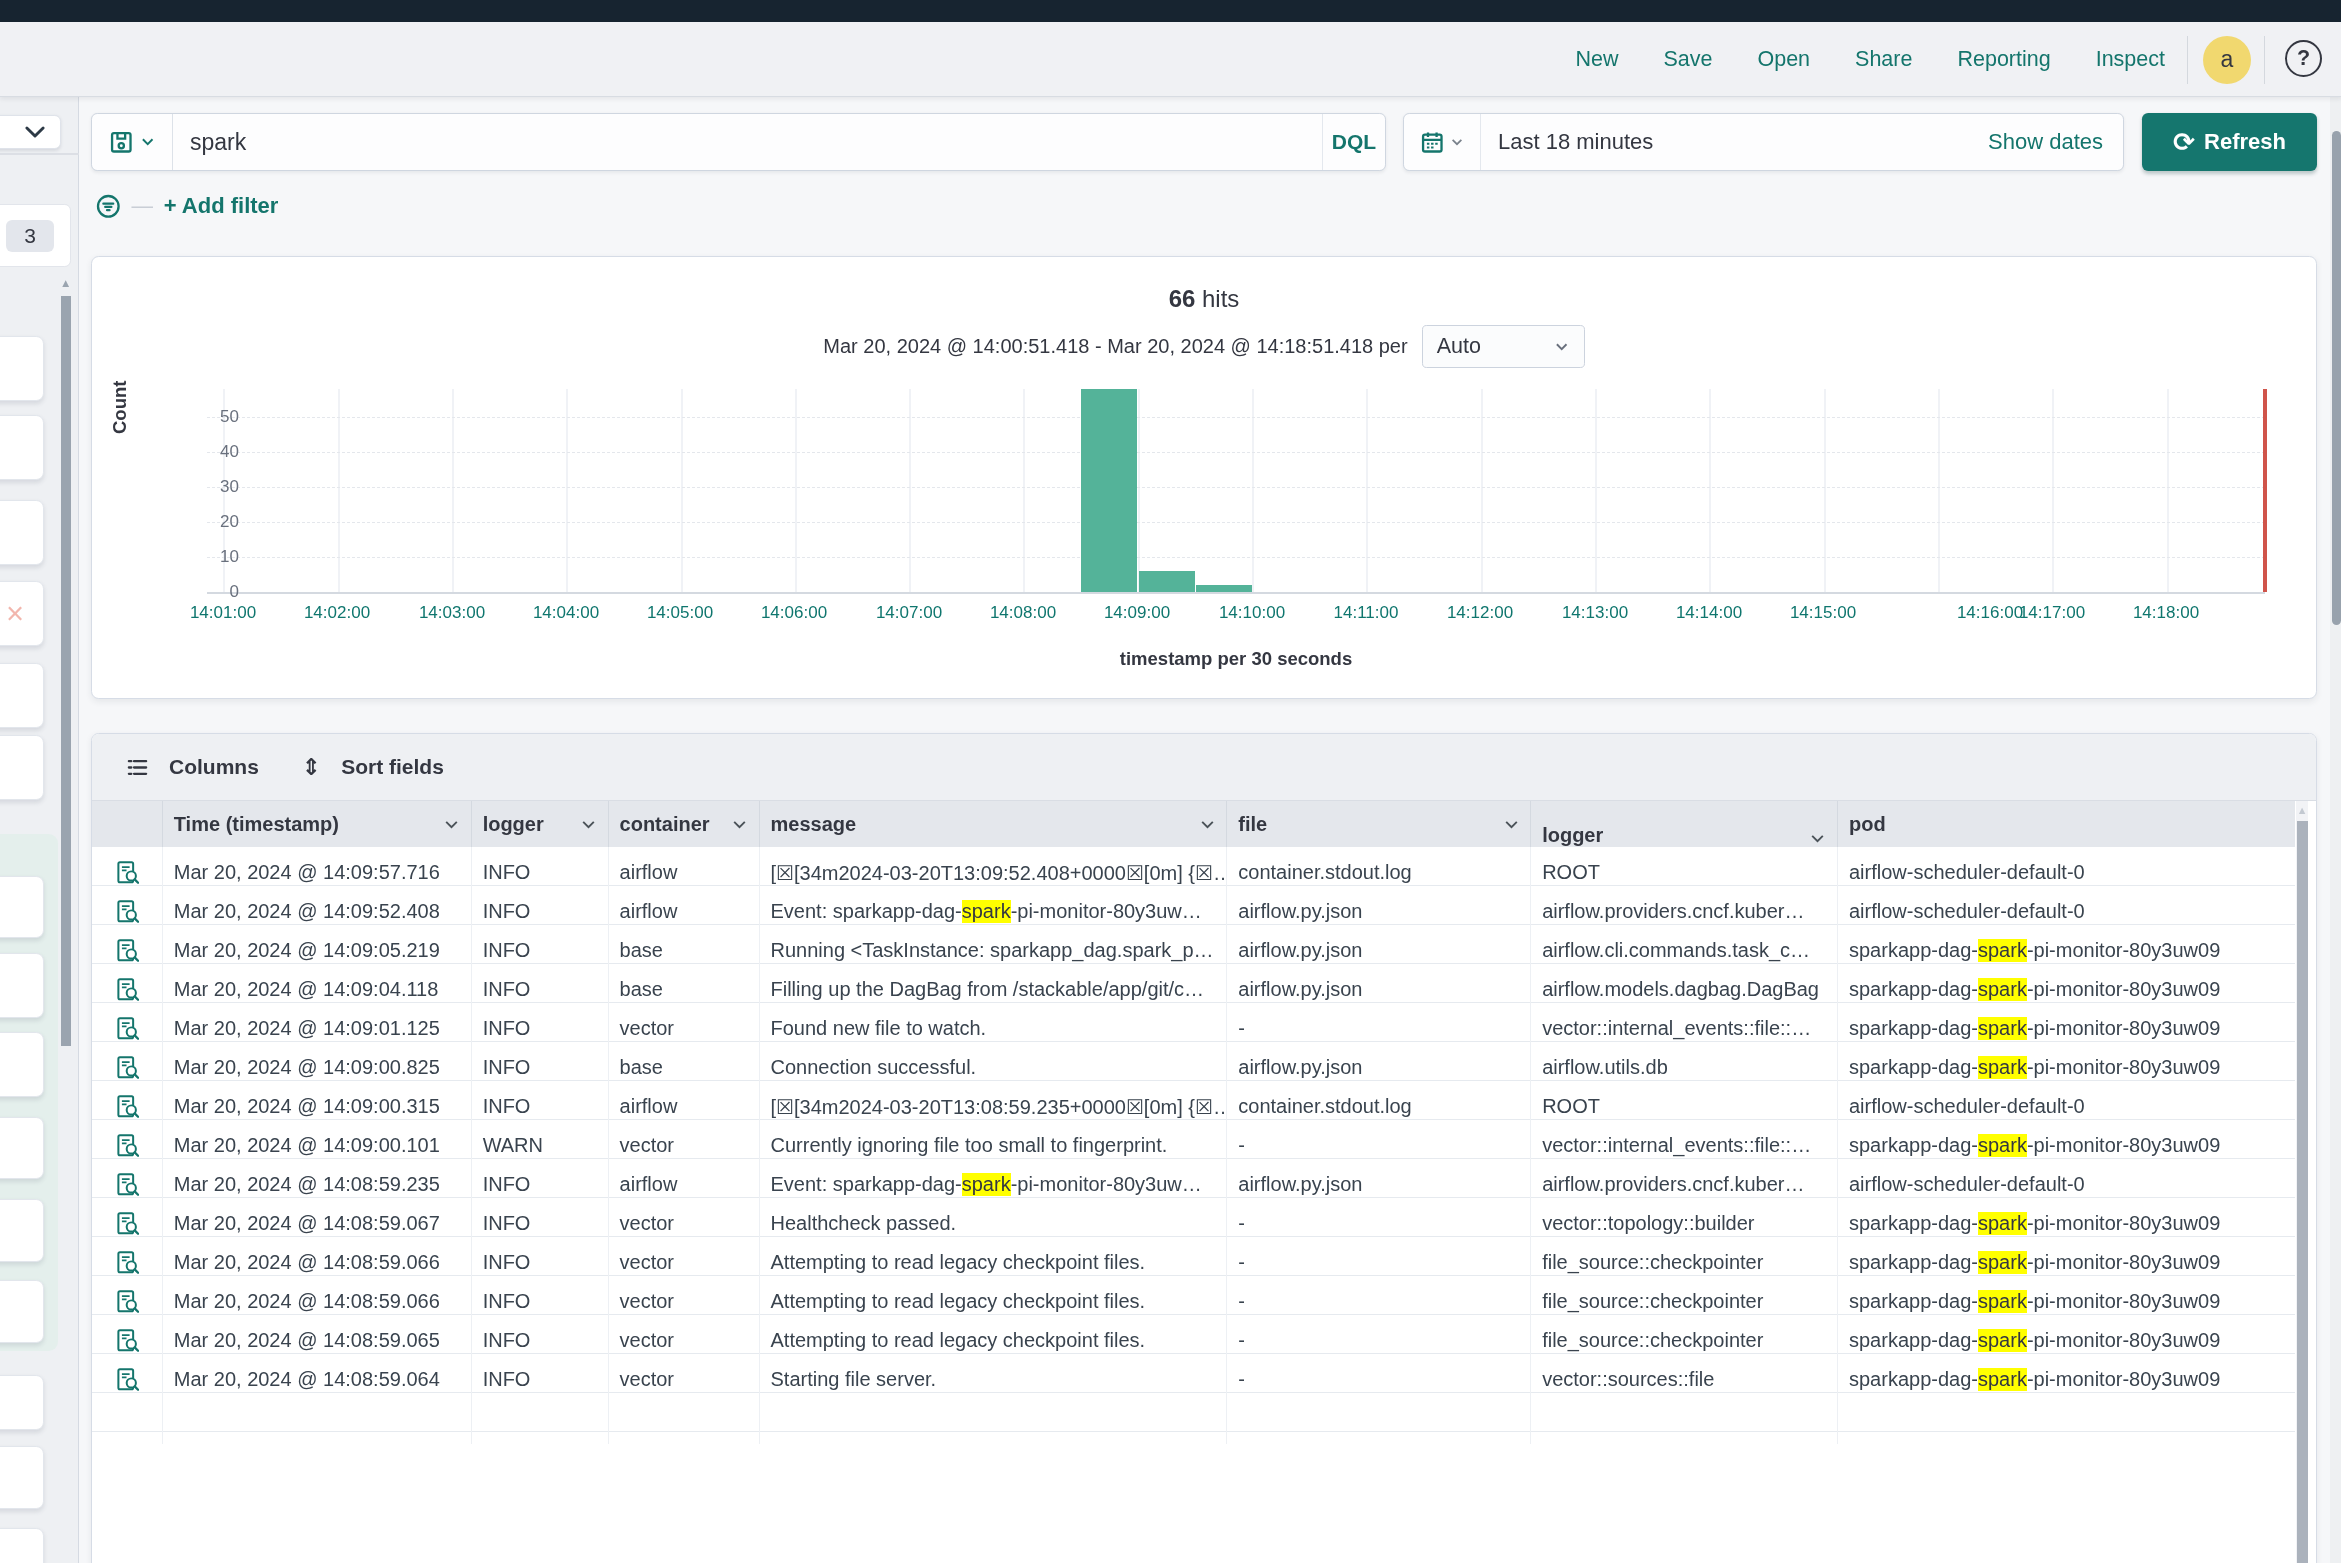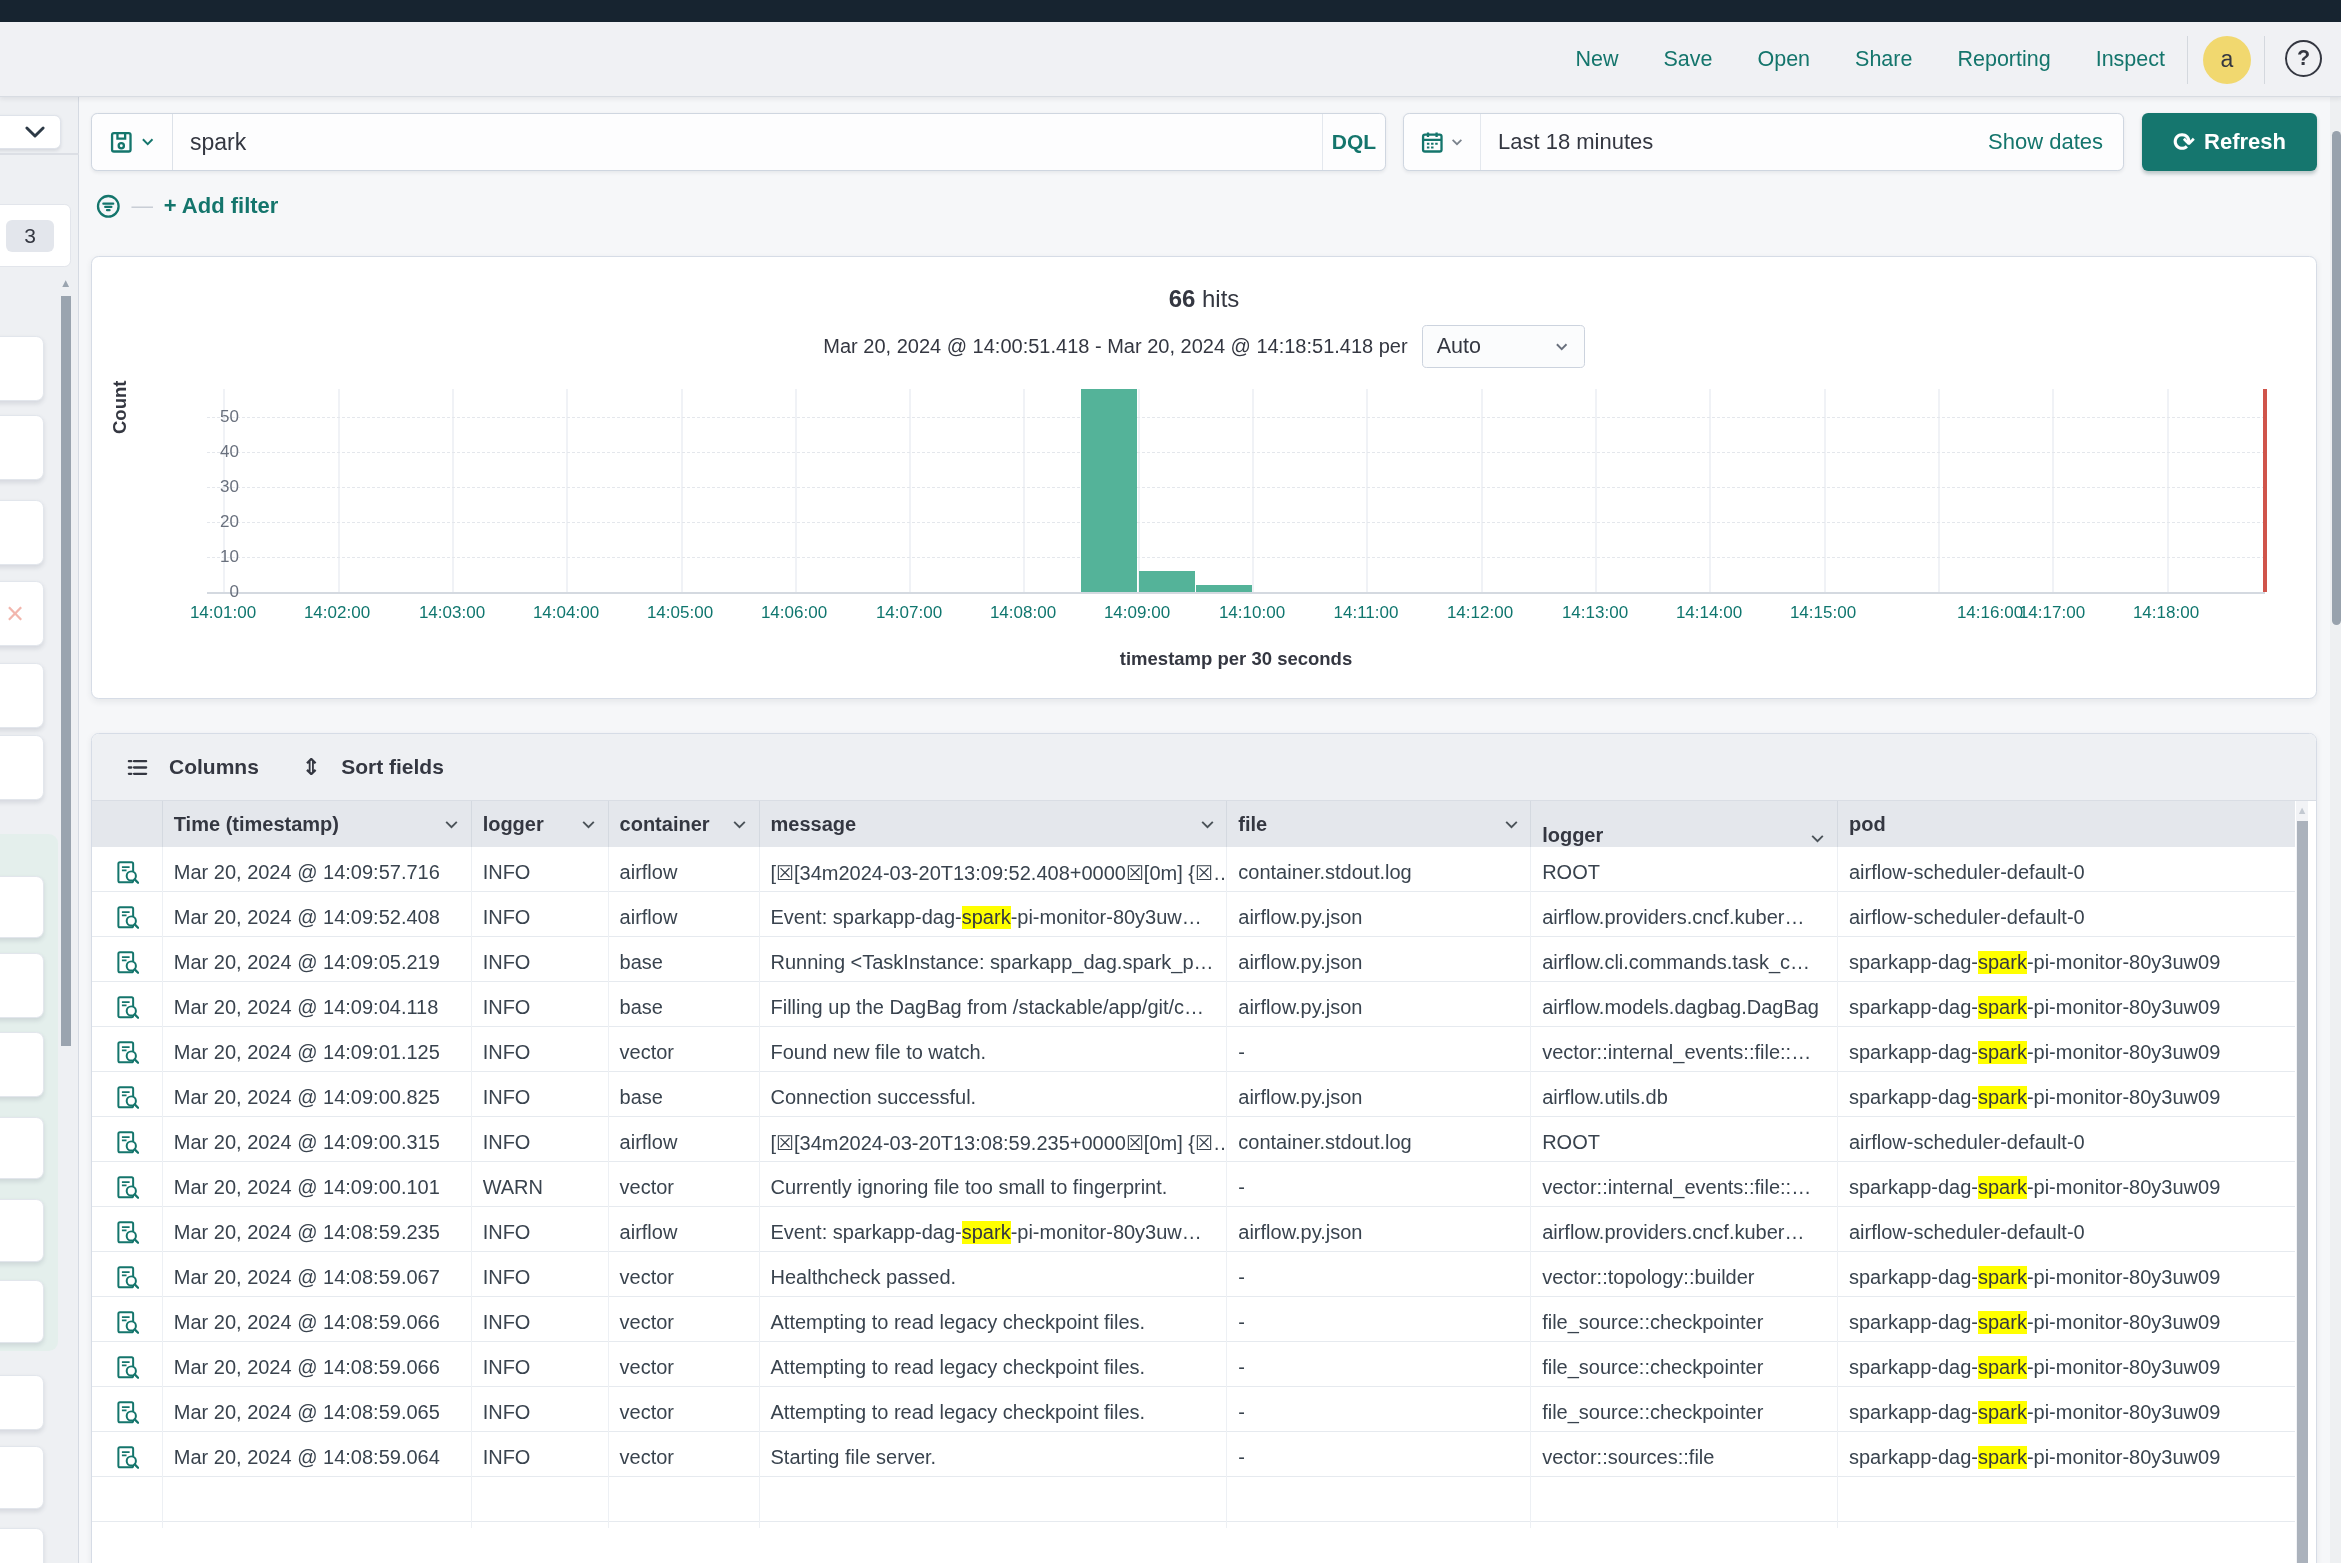--- a/index.html
+++ b/index.html
@@ -83,21 +83,21 @@
   #table-card { top:733px; height:923px; overflow:hidden; }
   #table-toolbar { position:absolute; left:0; top:0; width:100%; height:67px; background:#eef0f3;
     border-bottom:1.5px solid #d9dde4; border-radius:6.2px 6.2px 0 0; display:flex; align-items:center; gap:43px; padding-left:34px; }
   .tool-btn { display:flex; align-items:center; gap:20px; font-size:21px; font-weight:600; color:#343741; cursor:pointer; }
   #thead { position:absolute; left:0; top:67px; width:2203px; height:46px; background:#e4e7ec; display:flex; }
   .th { height:46px; display:flex; align-items:center; justify-content:space-between; padding:0 10.8px;
     font-size:20px; font-weight:700; color:#343741; border-right:1.5px solid #d4d9e0; cursor:pointer; }
   .th:last-child { border-right:none; }
   .th .chev { color:#4a5258; }
   #tbody { position:absolute; left:0; top:113px; width:2203px; }
-  .tr { display:flex; height:45px; border-bottom:1.5px solid #e6eaef; background:#fff; }
+  .tr { display:flex; height:39px; border-bottom:1.5px solid #e6eaef; background:#fff; }
   .td { height:51px; display:flex; align-items:center; padding:0 10.8px; font-size:20px; color:#39434e;
     border-right:1.5px solid #edf0f4; white-space:nowrap; overflow:hidden; }
   .td:last-child { border-right:none; }
   .td.icon-cell { justify-content:center; cursor:pointer; }
   mark { background:#ffff00; color:#343741; }
   #tscroll { position:absolute; left:2204px; top:67px; width:12.3px; height:856px; background:#f2f3f6; }
   #tscroll .arrow { position:absolute; top:3.1px; left:0; width:12.3px; text-align:center; color:#c3c9d1; font-size:10.8px; }
   #tscroll .thumb { position:absolute; top:20px; left:0.8px; width:10.8px; height:830px; background:#abb2bc; }
 
   

